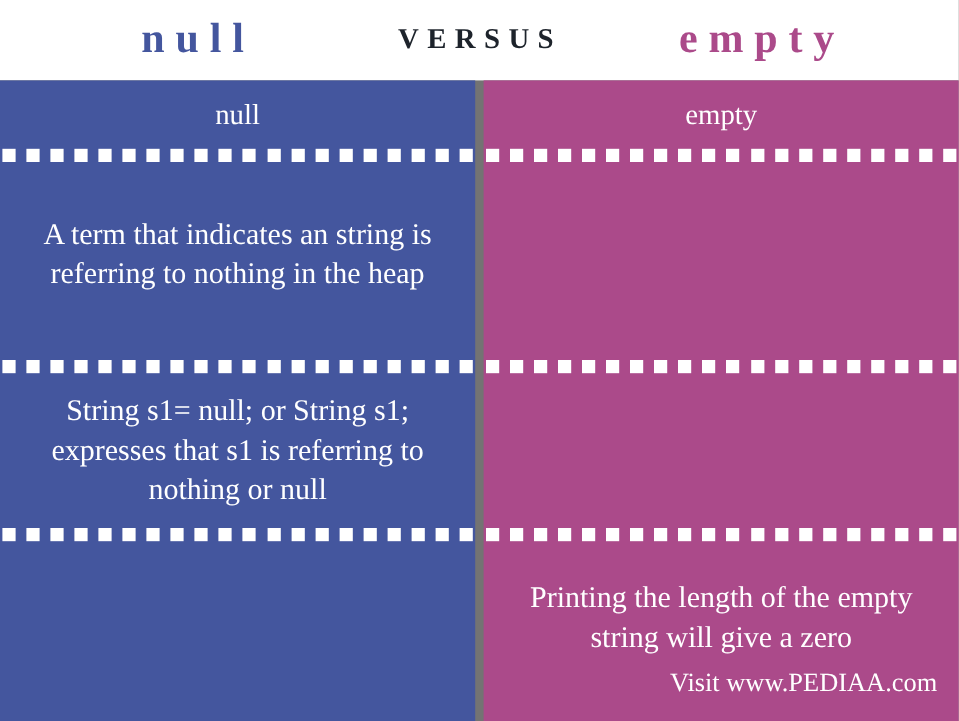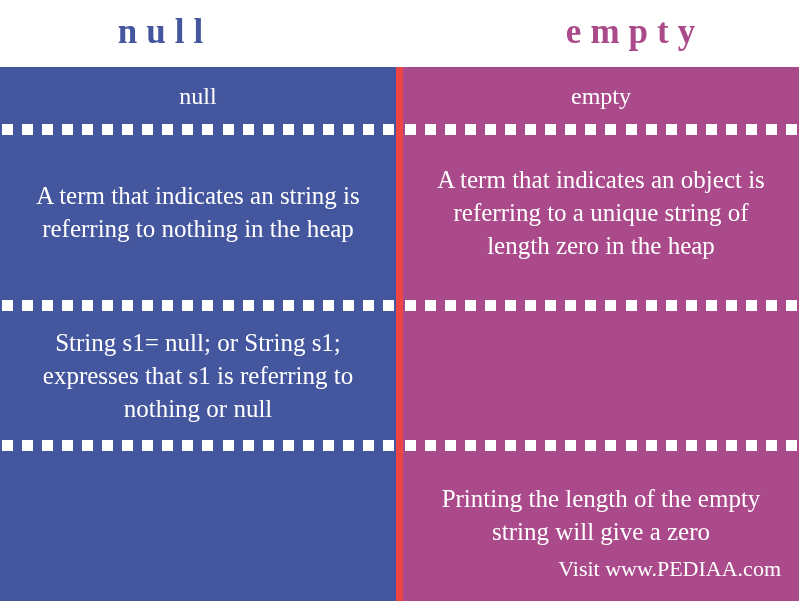--- a/index.html
+++ b/index.html
@@ -11,21 +11,21 @@
     width: 799px;
     height: 601px;
     overflow: hidden;
     font-family: "Liberation Serif", "DejaVu Serif", serif;
   }
 
   .infographic {
     position: relative;
     width: 799px;
     height: 601px;
-    background: #ef4444;
+    background: #737373;
   }
 
   
   .title-bar {
     position: absolute;
     left: 0;
     top: 0;
     width: 799px;
     height: 67px;
     background: #ffffff;
@@ -151,20 +151,21 @@
     line-height: 28px;
   }
 </style>
 </head>
 <body>
 
 <div class="infographic">
 
   <div class="title-bar">
     <div class="title-left">null</div>
+    <div class="title-mid">VERSUS</div>
     <div class="title-right">empty</div>
   </div>
 
   <div class="column left">
 
     <div class="cell head-cell">
       <div class="cell-text">null</div>
     </div>
 
     <div class="dash-row sep1">
@@ -268,23 +269,20 @@
       <span class="dash"></span>
       <span class="dash"></span>
       <span class="dash"></span>
       <span class="dash"></span>
       <span class="dash"></span>
       <span class="dash"></span>
       <span class="dash"></span>
       <span class="dash"></span>
     </div>
 
-    <div class="cell row1">
-      <div class="cell-text">A term that indicates an object is referring to a unique string of length zero in the heap</div>
-    </div>
 
     <div class="dash-row sep2">
       <span class="dash"></span>
       <span class="dash"></span>
       <span class="dash"></span>
       <span class="dash"></span>
       <span class="dash"></span>
       <span class="dash"></span>
       <span class="dash"></span>
       <span class="dash"></span>

